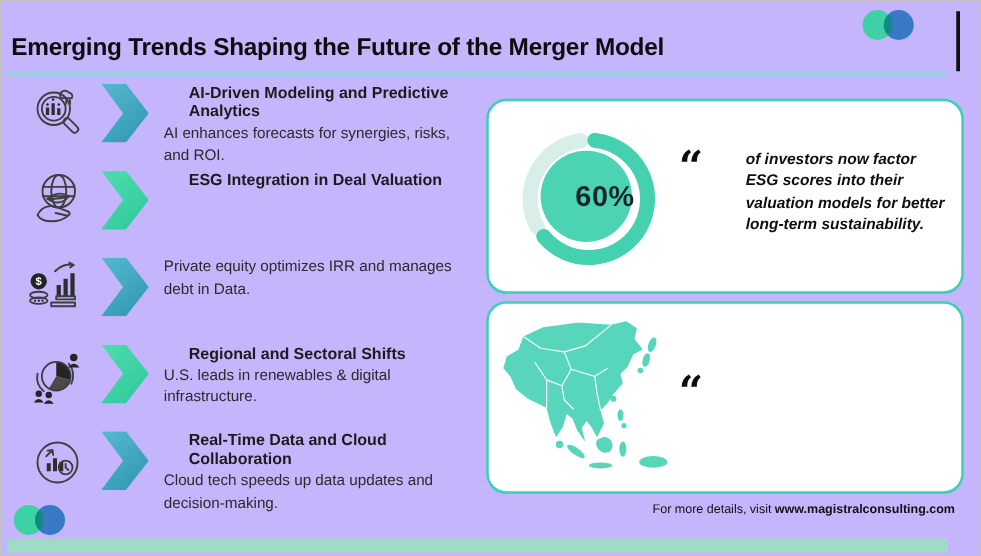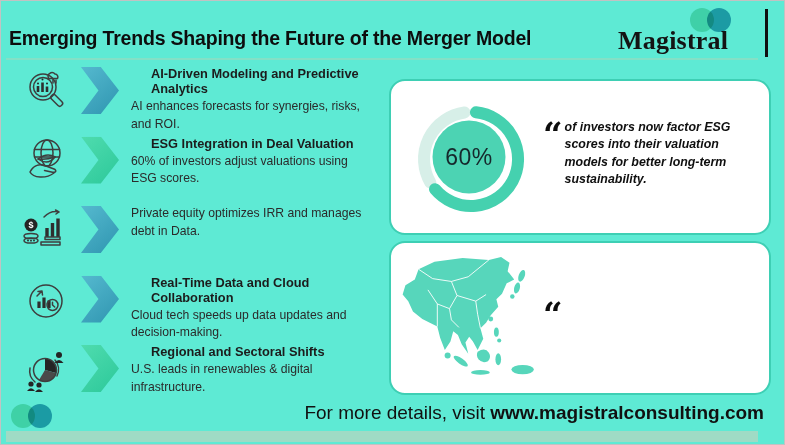--- a/index.html
+++ b/index.html
@@ -1,16 +1,16 @@
 <!DOCTYPE html>
 <html><head>
 <meta charset="utf-8">
 <style>
   html,body{margin:0;padding:0;background:#e9e9e9;font-family:"Liberation Sans",sans-serif;}
-  .slide{position:relative;width:783px;height:443px;background:#5eead4;border:1px solid #c2c2c2;overflow:hidden;}
+  .slide{position:relative;width:783px;height:443px;background:#c4b5fd;border:1px solid #c2c2c2;overflow:hidden;}
 
   
   .page-title{position:absolute;left:8px;top:26px;font-size:19.5px;font-weight:700;color:#0d0d0d;letter-spacing:-.2px;}
   .title-underline{position:absolute;left:5px;top:57px;width:752px;height:2px;background:#84e0c6;}
 
   .logo{position:absolute;right:16px;top:6px;width:152px;height:51px;}
   .logo-circle{position:absolute;width:24px;height:24px;border-radius:50%;}
   .logo-circle.c1{left:74px;top:1px;background:#3fd0a8;}
   .logo-circle.c2{left:91px;top:1px;background:#4aa9c6;mix-blend-mode:multiply;}
   .logo-text{position:absolute;left:2px;bottom:2px;font-family:"Liberation Serif",serif;font-weight:700;font-size:26px;color:#141414;letter-spacing:.2px;}
@@ -30,55 +30,54 @@
   .trend-title{font-size:12.8px;font-weight:700;color:#1c1c1c;margin-bottom:2px;margin-left:20px;}
   .trend-desc{font-size:12.2px;color:#2b2b2b;line-height:1.45;}
 
   
   .stat-box{position:absolute;left:388px;width:378px;border:2px solid #3ecfb4;border-radius:16px;background:#fff;}
   .stat-box.donut-box{top:78px;height:152px;}
   .stat-box.map-box{top:240px;height:150px;}
 
   .donut-wrap{position:absolute;left:16px;top:14px;width:124px;height:124px;}
   .donut-wrap svg{width:124px;height:124px;}
-  .donut-label{position:absolute;left:0;top:0;width:124px;height:124px;display:flex;align-items:center;justify-content:center;
-    font-size:23px;font-weight:400;color:#16282c;letter-spacing:.5px;}
+  .donut-label{position:absolute;left:15px;top:0;width:124px;height:124px;display:flex;align-items:center;justify-content:center;
+    font-size:23px;font-weight:700;color:#16282c;letter-spacing:.5px;}
 
   .quote{position:absolute;display:flex;align-items:flex-start;}
   .donut-box .quote{left:152px;top:38px;width:215px;}
   .map-box .quote{left:152px;top:56px;width:212px;}
   .qmark{font-family:"DejaVu Serif",serif;font-weight:700;font-size:34px;line-height:.55;color:#0c0c0c;margin-right:2px;position:relative;top:6px;flex:0 0 auto;}
-  .quote-text{font-size:12.4px;font-weight:700;font-style:italic;color:#0f0f0f;line-height:1.4;}
+  .quote-text{font-size:12.4px;font-weight:700;font-style:italic;color:#0f0f0f;line-height:1.4;margin-left:32px;}
 
   .map-wrap{position:absolute;left:6px;top:6px;width:150px;height:138px;}
   .map-wrap svg{width:150px;height:138px;}
 
   
   .footer-circles{position:absolute;left:10px;top:403px;width:46px;height:26px;}
   .footer-circles .logo-circle.c1{left:0;top:0;background:#3fd1a6;}
   .footer-circles .logo-circle.c2{left:17px;top:0;background:#48a9c6;}
-  .footer-note{position:absolute;right:20px;top:401px;font-size:19px;color:#111;}
+  .footer-note{position:absolute;right:20px;top:401px;font-size:10px;color:#111;}
   .footer-note .link{font-weight:700;}
   .bottom-bar{position:absolute;left:5px;top:430px;width:752px;height:11px;background:#9fdbc5;}
 
   .icon-stroke{stroke:#3e3e3e;fill:none;stroke-width:1.5;stroke-linecap:round;stroke-linejoin:round;}
   .icon-fill{fill:#242424;stroke:none;}
 </style>
 </head>
 <body>
 
 <div class="slide">
 
   <div class="page-title">Emerging Trends Shaping the Future of the Merger Model</div>
   <div class="title-underline"></div>
 
   <div class="logo">
     <span class="logo-circle c1"></span>
     <span class="logo-circle c2"></span>
-    <span class="logo-text">Magistral</span>
     <span class="logo-bar"></span>
   </div>
 
   <div class="trend-list">
 
     <div class="trend-row">
       <div class="trend-icon">
         <svg viewBox="0 0 54 54">
           <circle class="icon-stroke" cx="24" cy="22" r="13"></circle>
           <circle class="icon-stroke" cx="24" cy="22" r="9.5" stroke-width=".8"></circle>
@@ -105,21 +104,20 @@
           <ellipse class="icon-stroke" cx="28" cy="18" rx="6" ry="13" stroke-width=".9"></ellipse>
           <path class="icon-stroke" d="M15.5 14.5 h25 M15.5 22 h25" stroke-width=".9"></path>
           <path class="icon-stroke" d="M19 24 q9 -7 17 -2 q-7 9 -17 2 z" fill="#fff"></path>
           <path class="icon-stroke" d="M19 24 q8 1 17 -2" stroke-width=".9"></path>
           <path class="icon-stroke" d="M11 37 c4 -8 11 -8 16 -6 l8 3 c3 1.2 2 4 -1.5 3.2 l-8 -1.8 m-14.5 1.6 c3 6 16 7 24 1" stroke-width="1.4"></path>
         </svg>
       </div>
       <div class="chevron green"></div>
       <div class="trend-text">
         <div class="trend-title">ESG Integration in Deal Valuation</div>
-        <div class="trend-desc">60% of investors adjust valuations using ESG scores.</div>
       </div>
     </div>
 
     <div class="trend-row">
       <div class="trend-icon">
         <svg viewBox="0 0 54 54">
           <path class="icon-stroke" d="M25 13 q7 -7 15 -5 m-3.5 -2 l3.5 2 l-3 2" stroke-width="1.2"></path>
           <path d="M28 33 V24 M33.5 33 V19 M39 33 V14.5" stroke="#2e2e2e" stroke-width="3.4" fill="none"></path>
           <rect class="icon-stroke" x="26" y="33" width="15" height="2.5" fill="#fff" stroke-width="1"></rect>
           <circle class="icon-fill" cx="12" cy="21" r="6.5"></circle>
@@ -134,53 +132,53 @@
       </div>
       <div class="chevron blue"></div>
       <div class="trend-text">
         <div class="trend-desc">Private equity optimizes IRR and manages debt in Data.</div>
       </div>
     </div>
 
     <div class="trend-row">
       <div class="trend-icon">
         <svg viewBox="0 0 54 54">
-          <circle class="icon-stroke" cx="27" cy="27" r="16" stroke-width="1.1"></circle>
-          <path class="icon-stroke" d="M18 22 l5 -5 m-4 .5 l4 -.5 l.5 4" stroke-width="1.2"></path>
-          <path d="M20 34 V27.5 M25 34 V23.5 M30 34 V26.5" stroke="#2e2e2e" stroke-width="3.2" fill="none"></path>
-          <circle class="icon-stroke" cx="33.5" cy="31" r="5.5" fill="#fff" stroke="#242424" stroke-width="1.6"></circle>
-          <path class="icon-stroke" d="M33.5 28.2 v2.8 l2.2 2" stroke="#242424" stroke-width="1.3"></path>
-        </svg>
-      </div>
-      <div class="chevron blue"></div>
-      <div class="trend-text">
-        <div class="trend-title">Real-Time Data and Cloud Collaboration</div>
-        <div class="trend-desc">Cloud tech speeds up data updates and decision-making.</div>
-      </div>
-    </div>
-
-    <div class="trend-row">
-      <div class="trend-icon">
-        <svg viewBox="0 0 54 54">
           <path class="icon-stroke" d="M36 17 a14.5 14.5 0 0 1 2 16 m-22 6 a14.5 14.5 0 0 1 -5 -14" stroke-width="1.3"></path>
           <path class="icon-fill" d="M26 27 L26 15.5 A11.5 11.5 0 0 1 37 30 z"></path>
           <path d="M26 27 L37 30 A11.5 11.5 0 0 1 20 37 z" fill="#4a4a4a"></path>
           <path class="icon-stroke" d="M26 27 m-11.5 0 a11.5 11.5 0 1 0 23 0 a11.5 11.5 0 1 0 -23 0" stroke-width="1.2"></path>
           <circle class="icon-fill" cx="40" cy="12" r="3"></circle>
           <path class="icon-fill" d="M35.5 20 q4.5 -6 9 0 z"></path>
           <circle class="icon-fill" cx="12" cy="41" r="2.6"></circle>
           <path class="icon-fill" d="M8 48 q4 -5.5 8 0 z"></path>
           <circle class="icon-fill" cx="20" cy="42" r="2.6"></circle>
           <path class="icon-fill" d="M16 49 q4 -5.5 8 0 z"></path>
         </svg>
       </div>
       <div class="chevron green"></div>
       <div class="trend-text">
         <div class="trend-title">Regional and Sectoral Shifts</div>
         <div class="trend-desc">U.S. leads in renewables &amp; digital infrastructure.</div>
+      </div>
+    </div>
+
+    <div class="trend-row">
+      <div class="trend-icon">
+        <svg viewBox="0 0 54 54">
+          <circle class="icon-stroke" cx="27" cy="27" r="16" stroke-width="1.1"></circle>
+          <path class="icon-stroke" d="M18 22 l5 -5 m-4 .5 l4 -.5 l.5 4" stroke-width="1.2"></path>
+          <path d="M20 34 V27.5 M25 34 V23.5 M30 34 V26.5" stroke="#2e2e2e" stroke-width="3.2" fill="none"></path>
+          <circle class="icon-stroke" cx="33.5" cy="31" r="5.5" fill="#fff" stroke="#242424" stroke-width="1.6"></circle>
+          <path class="icon-stroke" d="M33.5 28.2 v2.8 l2.2 2" stroke="#242424" stroke-width="1.3"></path>
+        </svg>
+      </div>
+      <div class="chevron blue"></div>
+      <div class="trend-text">
+        <div class="trend-title">Real-Time Data and Cloud Collaboration</div>
+        <div class="trend-desc">Cloud tech speeds up data updates and decision-making.</div>
       </div>
     </div>
 
   </div>
 
   <div class="stat-box donut-box">
     <div class="donut-wrap">
       <svg viewBox="0 0 124 124">
         <path d="M21.3 85.5 A47 47 0 0 1 55.5 15.5" stroke="#d7efe8" stroke-width="12" fill="none" stroke-linecap="round" transform="translate(2,2)"></path>
         <path d="M66.9 15.3 A47 47 0 1 1 26 92.2" stroke="#45d1af" stroke-width="12" fill="none" stroke-linecap="round" transform="translate(2,2)"></path>

